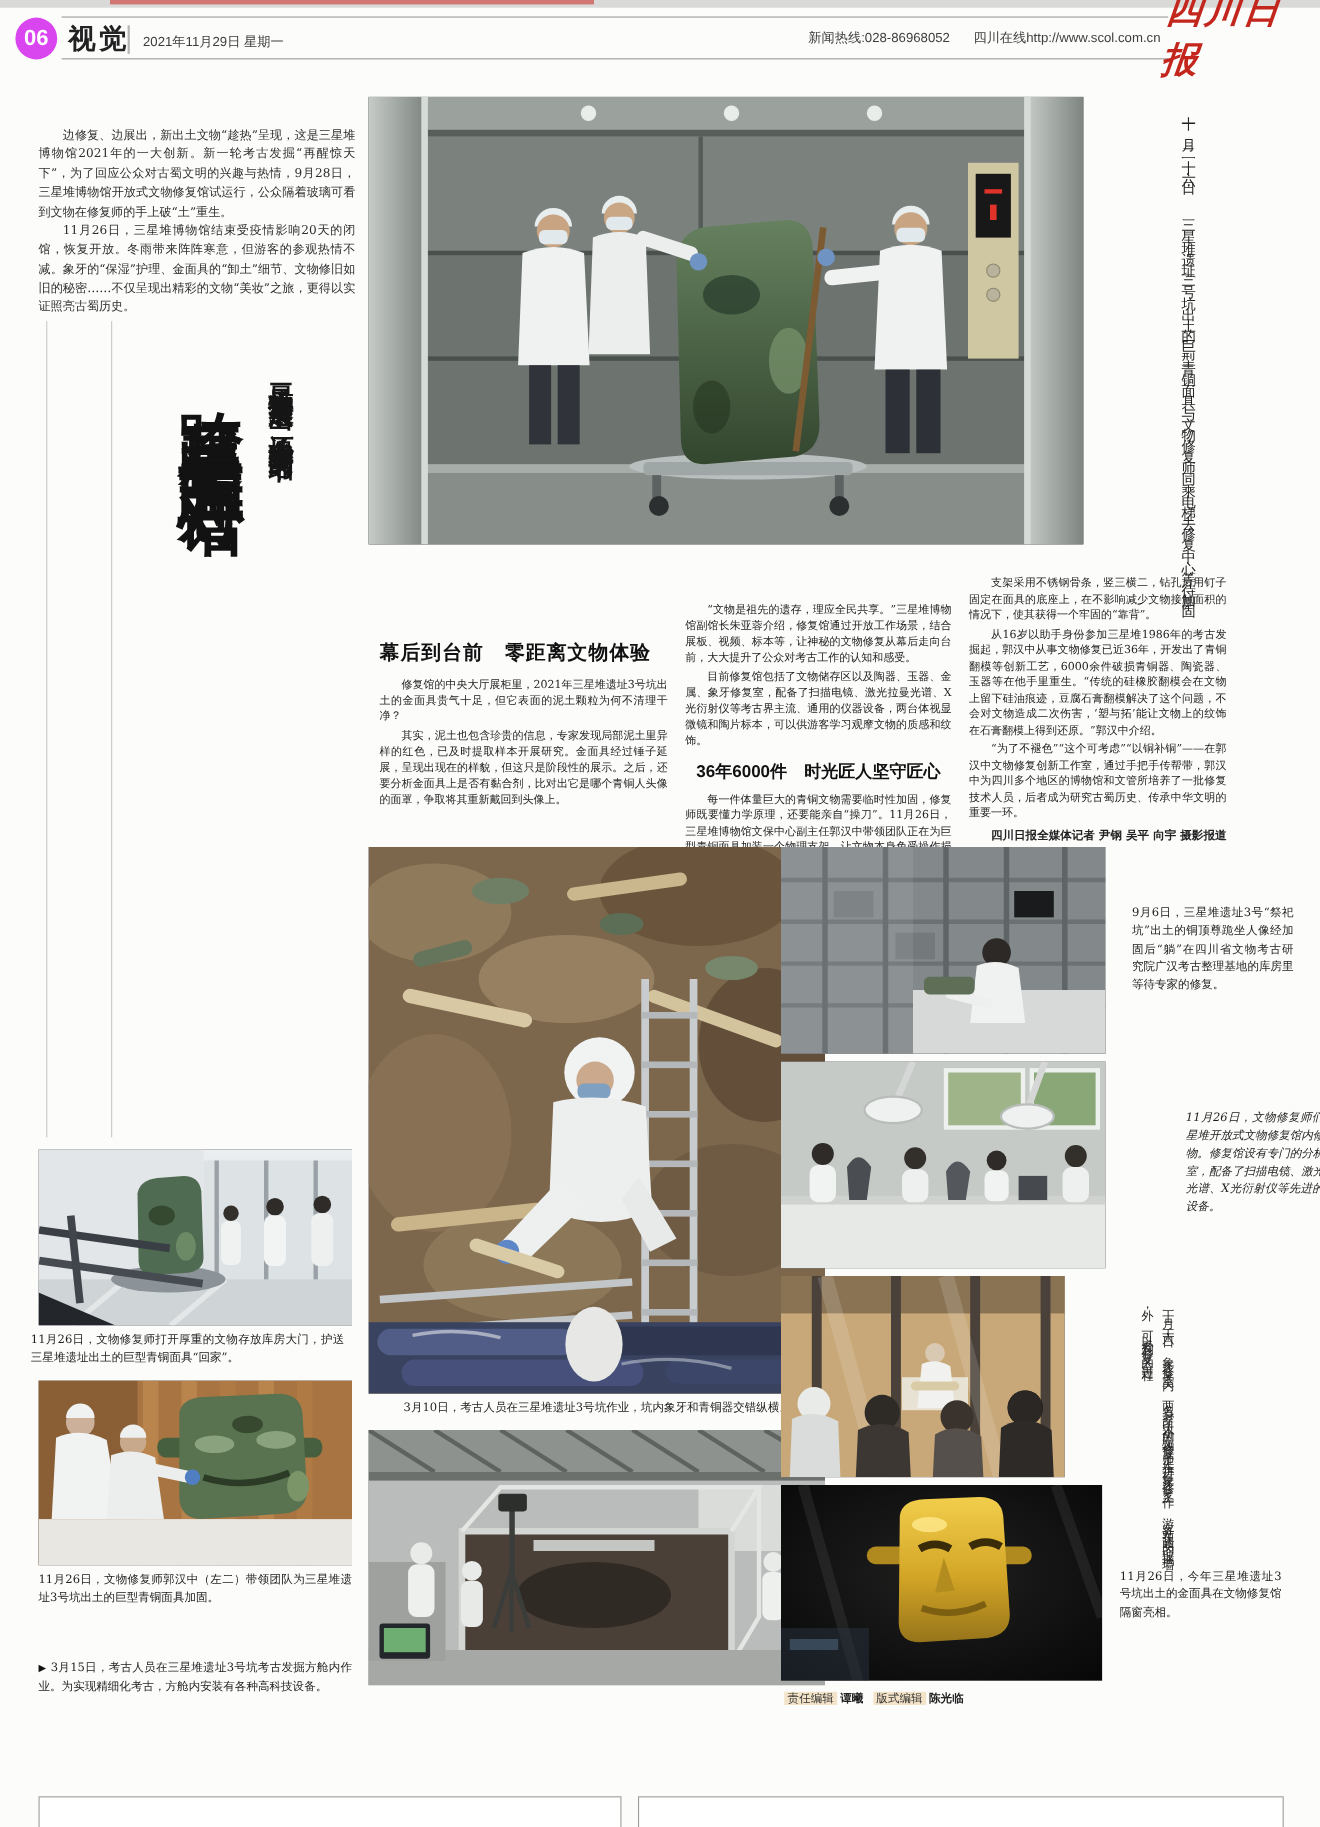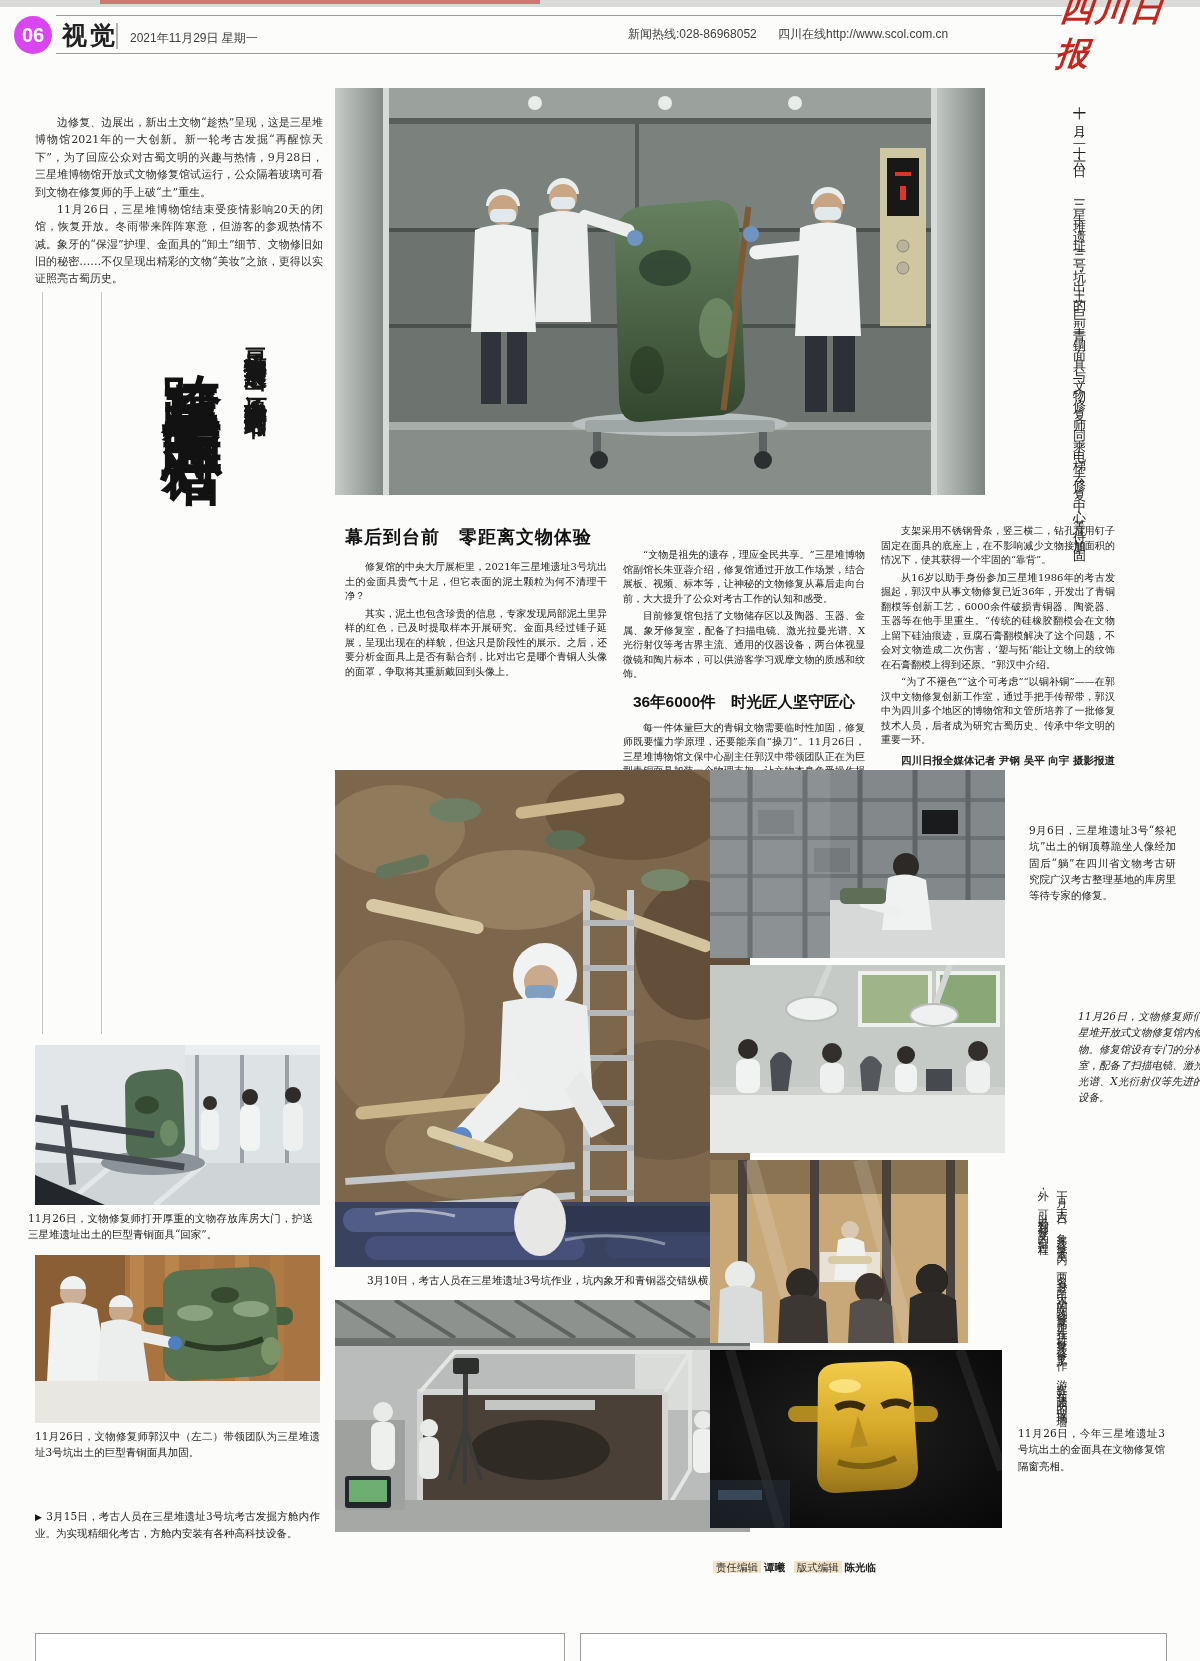--- a/index.html
+++ b/index.html
@@ -10,21 +10,21 @@
   .edge-red{left:100px;top:0;width:440px;height:4px;background:#c8362b;opacity:.6;}
 
   
   .badge{left:14px;top:16px;width:38px;height:38px;border-radius:50%;background:#d946ef;
          color:#fff;font-weight:bold;font-size:20px;display:flex;align-items:center;justify-content:center;}
   .section-name{left:62px;top:19px;font-size:25px;font-weight:900;letter-spacing:3px;color:#222;}
   .hdr-div{left:116px;top:23px;width:2px;height:26px;background:#b5b5b5;}
   .hdr-date{left:130px;top:30px;font-size:12px;color:#3d3d3d;}
   .rule-top{left:56px;top:15px;width:1006px;height:1px;background:#9a9a9a;}
   .rule-bot{left:56px;top:53px;width:1006px;height:1px;background:#9a9a9a;}
-  .hdr-right{left:610px;top:26px;width:445px;font-size:12px;color:#3d3d3d;text-align:left;}
+  .hdr-right{left:610px;top:26px;width:445px;font-size:12px;color:#3d3d3d;text-align:right;}
   .hdr-right span{margin-left:18px;}
   .masthead{left:1058px;top:8px;width:138px;height:48px;color:#c3261d;
             font-family:"DejaVu Serif","Liberation Serif",serif;font-weight:900;font-style:italic;
             font-size:33px;letter-spacing:2px;display:flex;align-items:center;justify-content:center;transform:skewX(-6deg);}
 
   
   .intro{left:35px;top:90px;width:288px;font-family:"DejaVu Serif","Liberation Serif",serif;
          font-size:11px;line-height:1.58;color:#2e2e2e;text-align:justify;margin-top:24px;}
   .intro p{margin:0;text-indent:2em;}
 
@@ -43,37 +43,37 @@
   
   .vcap{writing-mode:vertical-rl;text-orientation:upright;font-family:"DejaVu Serif","Liberation Serif",serif;
         color:#222;}
   .vcap-elev{left:1030px;top:96px;width:62px;height:558px;font-size:13px;letter-spacing:10px;line-height:2.0;}
   .vcap-ivory{left:990px;top:1182px;width:80px;height:238px;font-size:11px;letter-spacing:4px;line-height:1.7;}
 
   
   .art{font-family:"DejaVu Serif","Liberation Serif",serif;font-size:10px;line-height:1.45;
        color:#222;text-align:justify;}
   .art p{margin:0 0 3px;text-indent:2em;}
-  .col1{left:345px;top:524px;width:262px;}
+  .col1{left:345px;top:580px;width:262px;}
   .col2{left:623px;top:548px;width:242px;}
   .col3{left:881px;top:524px;width:234px;}
   .sec-title{font-family:"Liberation Sans",sans-serif;font-weight:900;font-size:18px;color:#111;
              text-indent:0 !important;margin:0 0 10px !important;letter-spacing:1px;}
   .sec-title2{font-family:"Liberation Sans",sans-serif;font-weight:900;font-size:15.5px;color:#111;
               text-indent:0 !important;text-align:center;margin:9px 0 8px !important;}
   .byline{font-weight:bold;text-indent:0 !important;text-align:right;font-size:10.5px;margin-top:5px !important;}
 
   
   .cap{font-family:"DejaVu Serif","Liberation Serif",serif;font-size:10.5px;line-height:1.55;
        color:#1d1d1d;text-align:justify;}
   .cap .arrow{color:#111;margin-right:4px;font-size:9px;}
   .cap-center{text-align:center;}
 
   .credits{left:713px;top:1537px;width:300px;font-size:10.5px;color:#333;
-           font-family:"Liberation Sans",sans-serif;margin-top:24px;}
+           font-family:"Liberation Sans",sans-serif;}
   .credits b{color:#222;}
   .credits .chip{background:#f3e3c8;padding:0 3px;}
 
   .teaser{border:1px solid #9c9c9a;background:#fff;height:40px;}
 </style>
 </head>
 <body>
 
 <div class="page">
 

